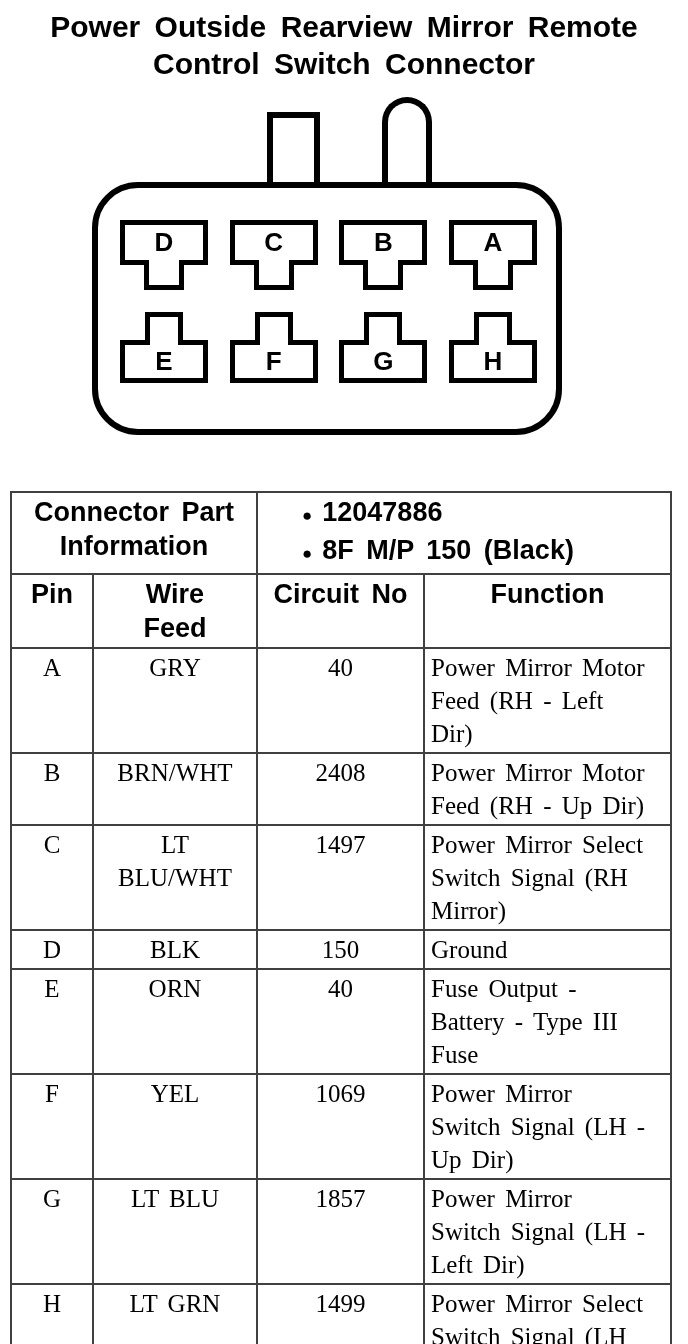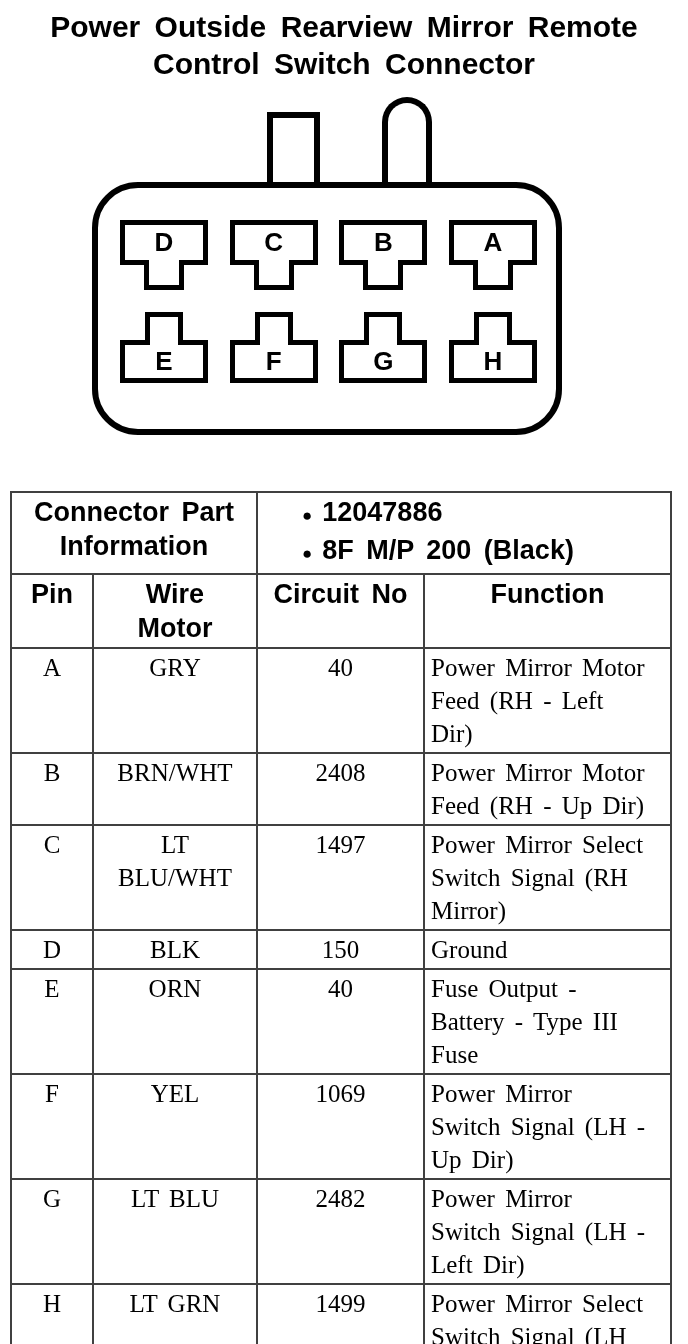--- a/index.html
+++ b/index.html
@@ -195,28 +195,28 @@
       <tr>
     <th colspan="2" class="part-info-label pre">Connector Part
 Information</th>
     <th colspan="2" class="part-info-values">
       <div class="bullet-line">
         <span class="bullet">●</span>
         <span>12047886</span>
       </div>
       <div class="bullet-line">
         <span class="bullet">●</span>
-        <span>8F M/P 200 (Black)</span>
+        <span>8F M/P 150 (Black)</span>
       </div>
     </th>
   </tr>
   <tr class="col-headers">
     <th>Pin</th>
     <th class="pre">Wire
-Motor</th>
+Feed</th>
     <th>Circuit No</th>
     <th>Function</th>
   </tr>
   <tr>
     <td class="c-pin">A</td>
     <td class="c-wire pre">GRY</td>
     <td class="c-circuit">40</td>
     <td class="c-function pre">Power Mirror Motor
 Feed (RH - Left
 Dir)</td>
@@ -255,21 +255,21 @@
     <td class="c-pin">F</td>
     <td class="c-wire pre">YEL</td>
     <td class="c-circuit">1069</td>
     <td class="c-function pre">Power Mirror
 Switch Signal (LH -
 Up Dir)</td>
   </tr>
   <tr>
     <td class="c-pin">G</td>
     <td class="c-wire pre">LT BLU</td>
-    <td class="c-circuit">2482</td>
+    <td class="c-circuit">1857</td>
     <td class="c-function pre">Power Mirror
 Switch Signal (LH -
 Left Dir)</td>
   </tr>
   <tr>
     <td class="c-pin">H</td>
     <td class="c-wire pre">LT GRN</td>
     <td class="c-circuit">1499</td>
     <td class="c-function pre">Power Mirror Select
 Switch Signal (LH

